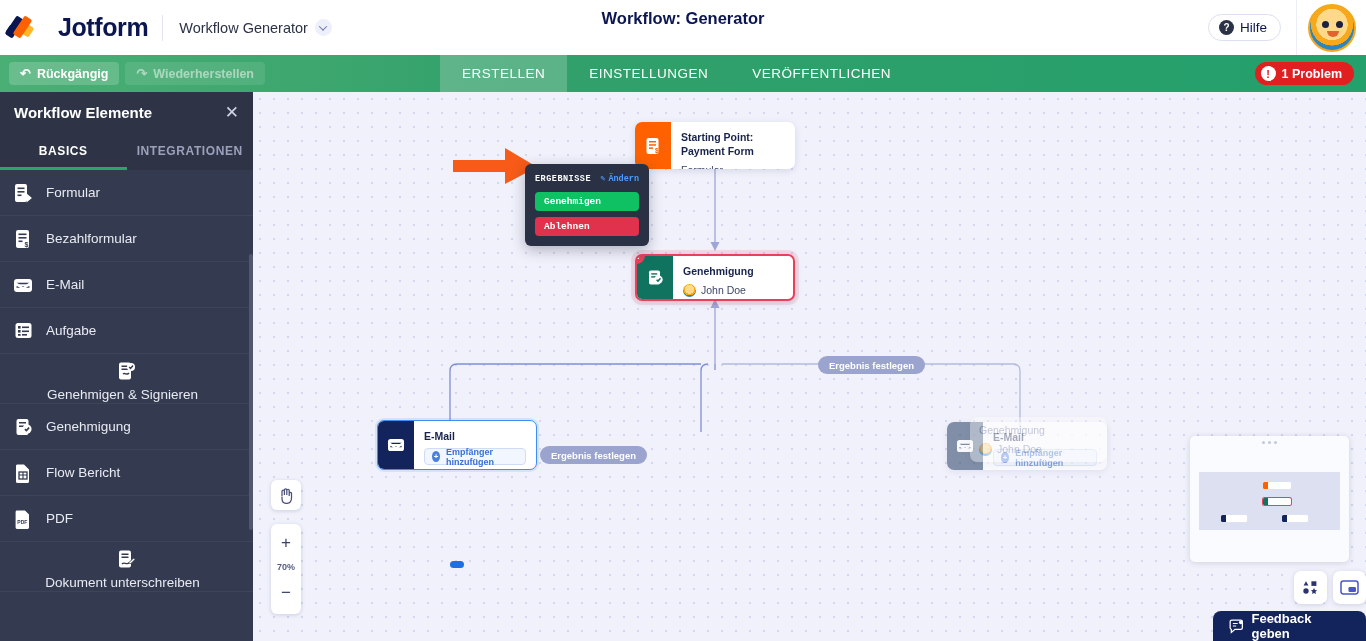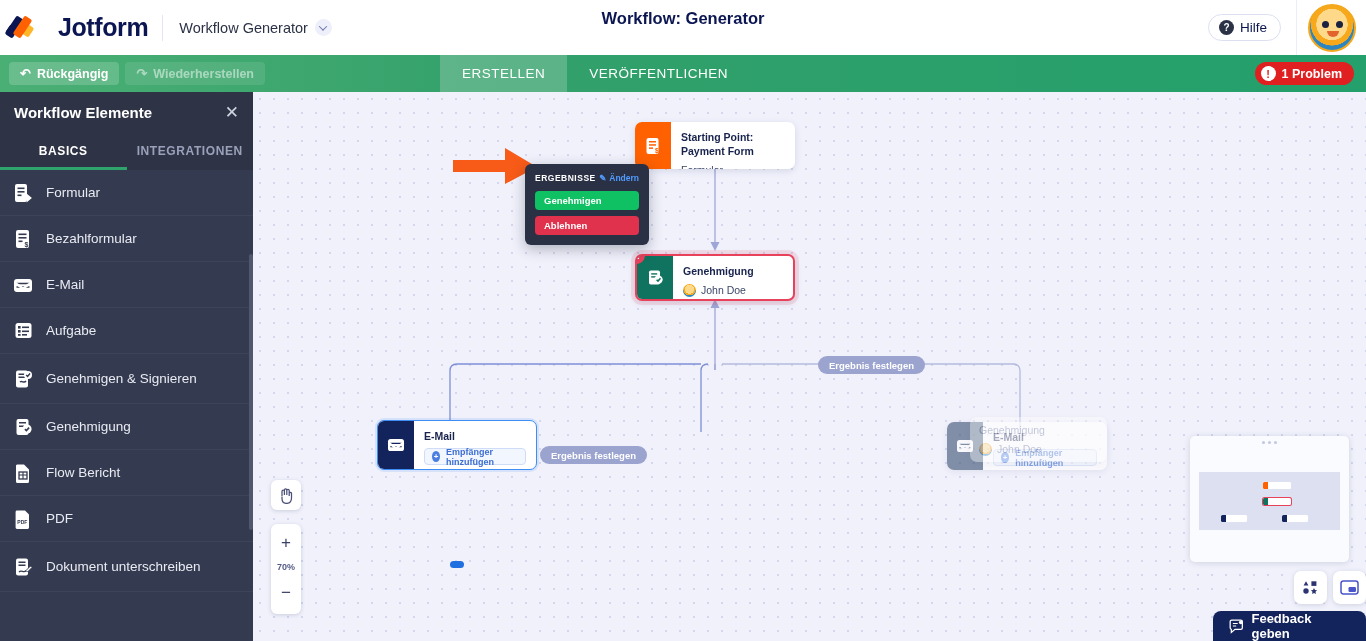--- a/index.html
+++ b/index.html
@@ -84,21 +84,21 @@
   .panel-title{ font-size:15px;font-weight:bold;color:#fff; }
   .panel-x{ font-size:17px;color:#cfd2e0; }
   .ptabs{ display:flex; height:38px; background:#2e3446; }
   .ptab{ flex:1;display:flex;align-items:center;justify-content:center;font-size:12px;letter-spacing:0.6px;color:#9ba1bb;font-weight:bold;position:relative;}
   .ptab.active{ color:#fff; }
   .ptab.active:after{content:"";position:absolute;left:0;right:0;bottom:0;height:3px;background:#2ea36b;}
   .plist{ height:471px; overflow:hidden; position:relative;}
   .pitem{ display:flex; align-items:center; height:46px; border-bottom:1px solid #3d4358; }
   .pitem .ic{ width:46px;min-width:46px;height:46px;display:flex;align-items:center;justify-content:center;color:#fff; }
   .pitem .lb{ font-size:13.5px;color:#e9ebf3;line-height:16px;padding-right:8px; }
-  .pitem.tall{ height:50px; }
+  .pitem.tall{ height:50px;flex-direction:column; }
   .pscroll{ position:absolute; right:0; top:84px; width:4px; height:276px; background:#51576d; border-radius:3px;}
 
   
   .canvas{
     position:absolute;left:253px;top:92px;width:1113px;height:549px;
     background-color:#f0f1fb;
     background-image:radial-gradient(#d3d6ee 1px, transparent 1px);
     background-size:14px 14px;
     overflow:hidden;
   }
@@ -143,21 +143,21 @@
     background:#9ba3cf; color:#fff; border-radius:10px; height:18px; padding:0 11px;
     font-size:9.5px; font-weight:bold; white-space:nowrap; z-index:4;
   }
 
   
   .pointer{ position:absolute; left:200px; top:54px; z-index:9; }
 
   
   .results{
     position:absolute; left:272px; top:72px; width:124px; background:#2b3144; border-radius:6px;
-    padding:9px 10px 10px; z-index:12; box-shadow:0 4px 14px rgba(20,25,50,0.3);
+    padding:9px 10px 10px; z-index:12; box-shadow:0 4px 14px rgba(20,25,50,0.3);font-family:Liberation Mono, monospace;
   }
   .results .rhead{ display:flex;align-items:center;justify-content:space-between;margin-bottom:8px;}
   .results .rtitle{ font-size:8.5px;font-weight:bold;color:#fff;letter-spacing:0.5px;}
   .results .redit{ font-size:8.5px;color:#4f9bff;font-weight:bold;display:flex;align-items:center;gap:3px;}
   .rbtn{ height:19px;border-radius:4px;display:flex;align-items:center;padding-left:9px;
          font-size:9.5px;font-weight:bold;color:#fff;margin-bottom:6px;}
   .rbtn.ok{ background:#0fc163; }
   .rbtn.no{ background:#e0324c; margin-bottom:0;}
 
   
@@ -232,20 +232,21 @@
         <span class="gl">↶</span>
         <span>Rückgängig</span>
       </div>
       <div class="ubtn dis">
         <span class="gl">↷</span>
         <span>Wiederherstellen</span>
       </div>
     </div>
     <div class="tabs">
       <div class="tab active">ERSTELLEN</div>
+      <div class="tab">EINSTELLUNGEN</div>
       <div class="tab">VERÖFFENTLICHEN</div>
     </div>
     <div class="prob">
       <span class="ex">!</span>
       <span>1 Problem</span>
     </div>
   </div>
 
   <div class="panel">
     <div class="panel-head">

